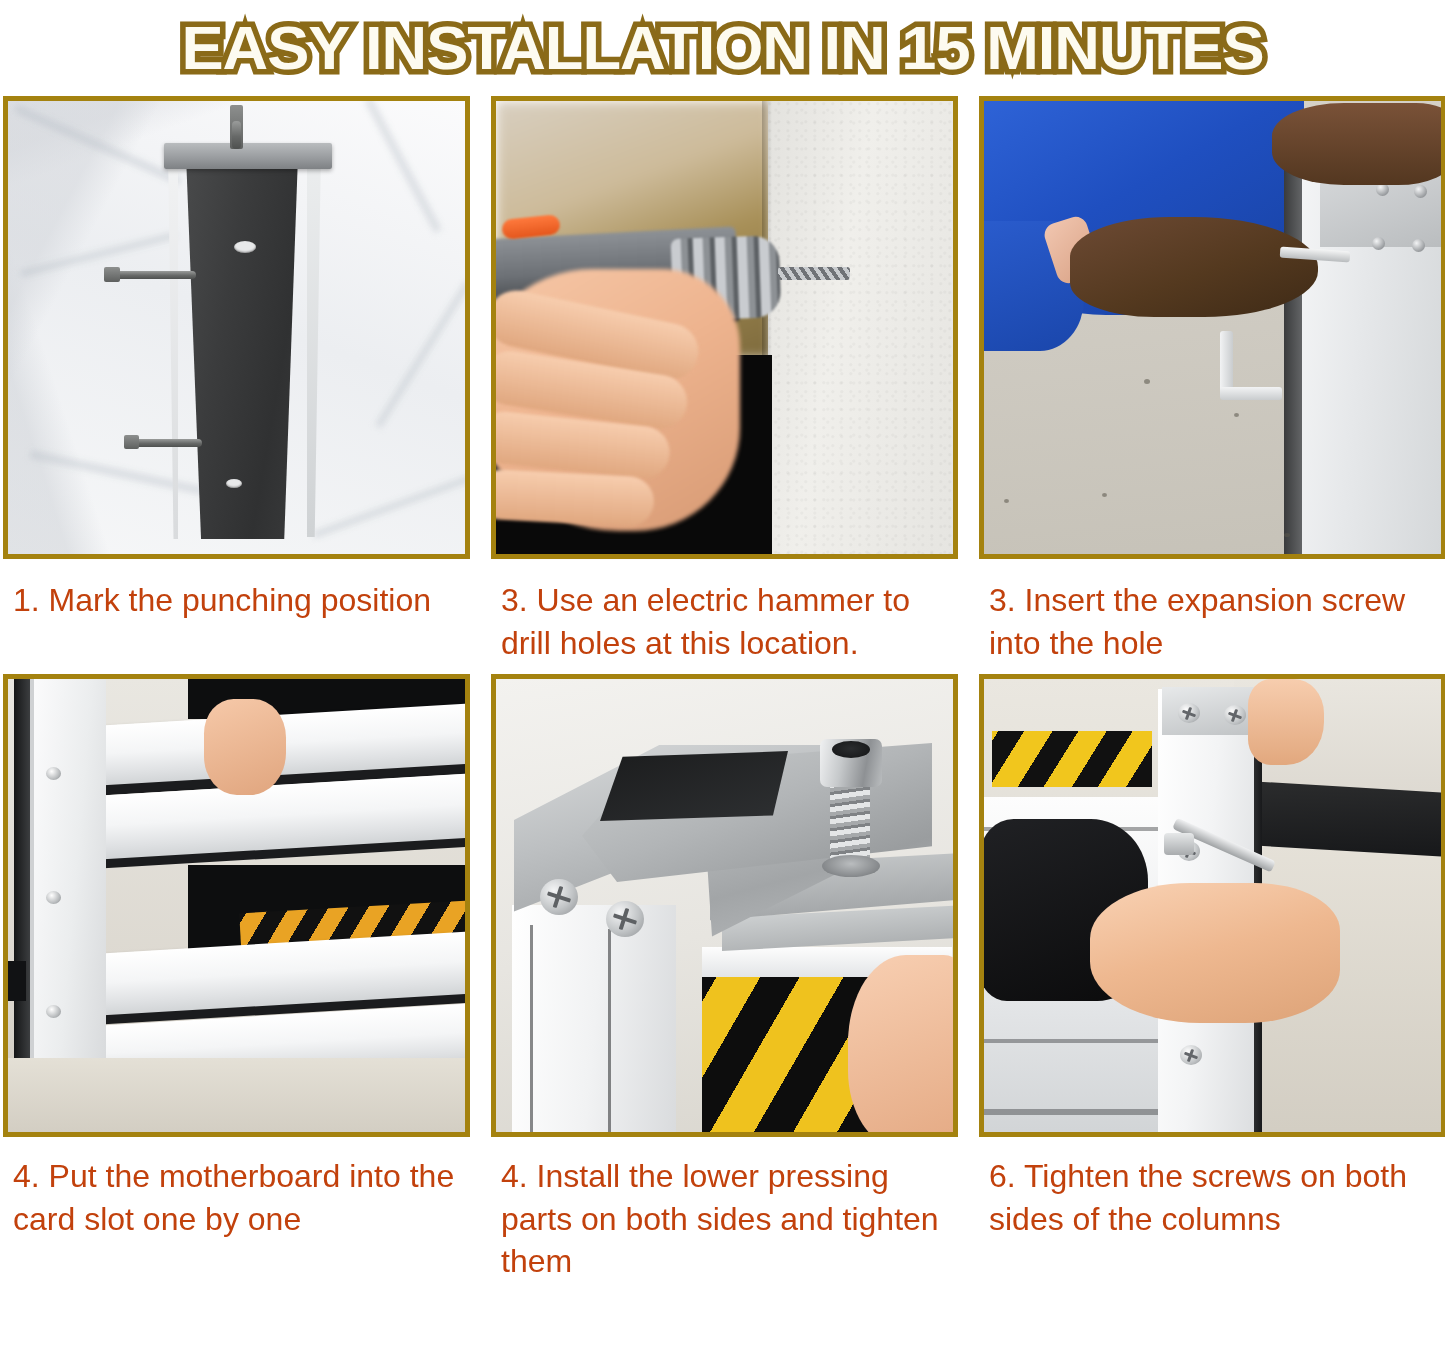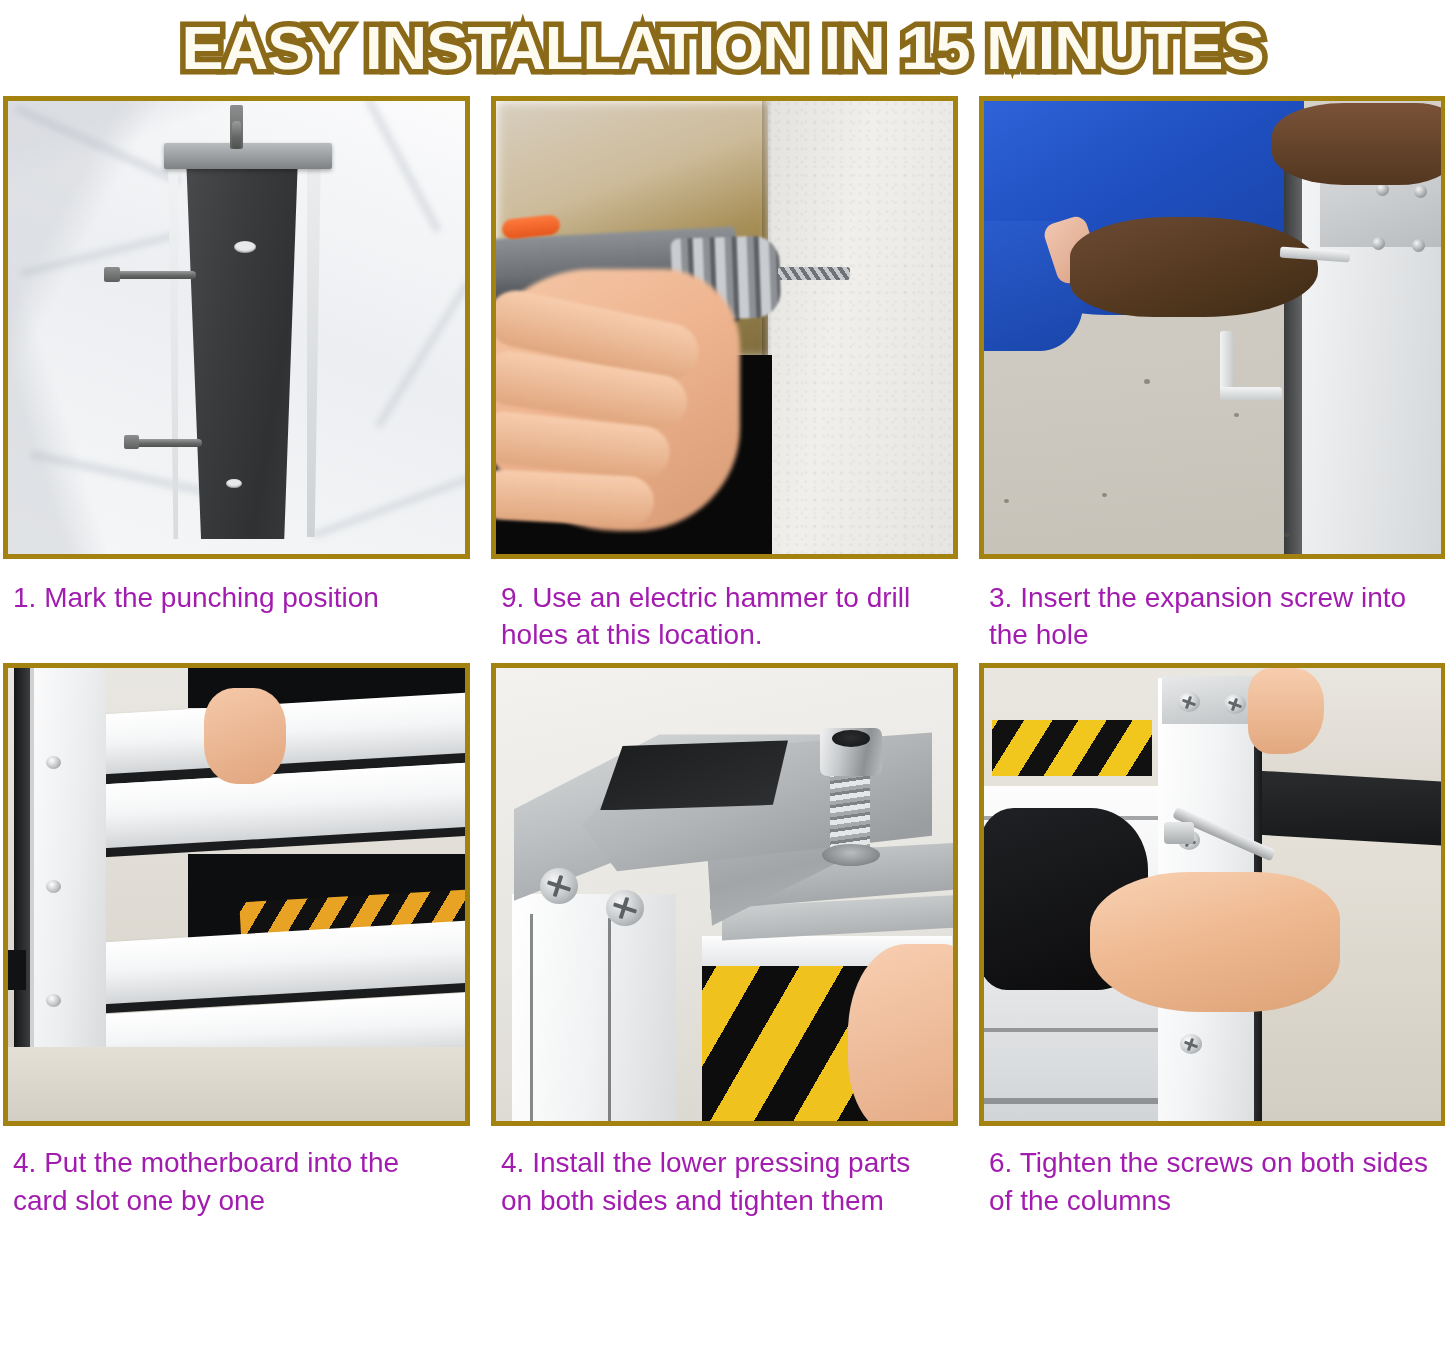--- a/index.html
+++ b/index.html
@@ -59,22 +59,22 @@
     overflow: hidden;
     background: #ffffff;
   }
   .photo {
     position: absolute;
     inset: 0;
     overflow: hidden;
   }
   .caption {
     font-family: "Liberation Sans", sans-serif;
-    font-size: 28px;
-    color: #a21caf;
+    font-size: 32px;
+    color: #c2410c;
     line-height: 1.33;
     padding: 20px 14px 0 10px;
     max-width: 470px;
     box-sizing: border-box;
   }
   .row2 .frame { margin-top: 10px; }
   .row2 .caption { padding-top: 18px; }
 
   
 
@@ -489,21 +489,21 @@
         <div class="p2-orange"></div>
         <div class="p2-chuck"></div>
         <div class="p2-bit"></div>
         <div class="p2-hand"></div>
         <div class="p2-finger" style="left:-10px;top:206px;width:214px;height:56px;transform:rotate(12deg);"></div>
         <div class="p2-finger" style="left:-14px;top:262px;width:206px;height:54px;transform:rotate(9deg);"></div>
         <div class="p2-finger" style="left:-18px;top:318px;width:192px;height:52px;transform:rotate(6deg);"></div>
         <div class="p2-finger" style="left:-20px;top:372px;width:178px;height:50px;transform:rotate(3deg);"></div>
       </div>
     </div>
-    <div class="caption">9. Use an electric hammer to drill holes at this location.</div>
+    <div class="caption">3. Use an electric hammer to drill holes at this location.</div>
   </div>
 
   <div class="cell row1">
     <div class="frame">
       <div class="photo">
         <div class="p3-floor"></div>
         <div class="p3-shirt"></div>
         <div class="p3-sleeve"></div>
         <div class="p3-post-dark"></div>
         <div class="p3-post"></div>

